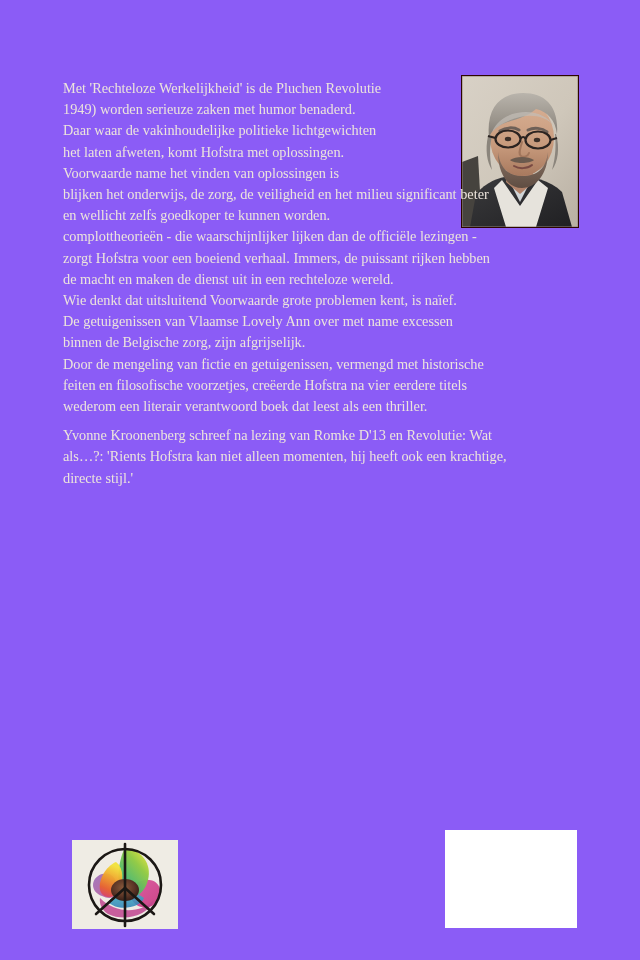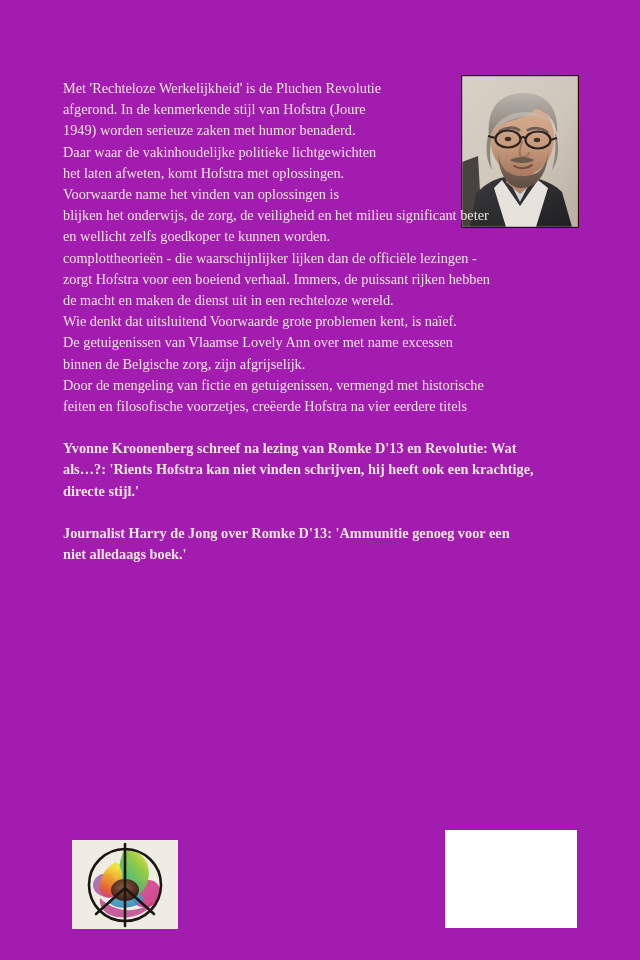--- a/index.html
+++ b/index.html
@@ -43,22 +43,21 @@
     width: 516px;
     color: #ece4dc;
     font-size: 14.3px;
     line-height: 21.2px;
     text-rendering: optimizeLegibility;
   }
   .blurb p {
     margin: 0;
   }
   .blurb p.gap {
-    margin-top: 21px;
-    font-weight: bold;
+    margin-top: 8px;
   }
   .blurb .line {
     display: block;
     white-space: pre;
   }
 
   
   .logo-box {
     position: absolute;
     left: 72px;
@@ -76,21 +75,21 @@
     left: 445px;
     top: 830px;
     width: 132px;
     height: 98px;
     background: #ffffff;
   }
 </style>
 </head>
 <body style="background: rgb(61, 5, 0);">
 
-<div class="page" style="background: #a21caf;">
+<div class="page" style="background: #8b5cf6;">
 
   <div class="author-photo">
     <svg class="photo-svg" viewBox="0 0 116 151" preserveAspectRatio="none">
       <defs>
         <linearGradient id="bgWall" x1="0" y1="0" x2="1" y2="1">
           <stop offset="0%" stop-color="#d8d1c6"></stop>
           <stop offset="55%" stop-color="#cfc7ba"></stop>
           <stop offset="100%" stop-color="#b9b0a3"></stop>
         </linearGradient>
         <linearGradient id="hairG" x1="0" y1="0" x2="0" y2="1">
@@ -155,44 +154,40 @@
 
       <path d="M52,90 C57,93 65,93 70,89" stroke="#7a4a43" stroke-width="2" fill="none" stroke-linecap="round"></path>
 
       <rect x="0" y="0" width="116" height="151" fill="none" stroke="#8d8378" stroke-width="1"></rect>
     </svg>
   </div>
 
   <div class="blurb" style="color: rgb(236, 228, 220);">
     <p>
       <span class="line">Met 'Rechteloze Werkelijkheid' is de Pluchen Revolutie</span>
-      <span class="line">afgerond. In de kenmerkende stijl van Hofstra (Joure</span>
       <span class="line">1949) worden serieuze zaken met humor benaderd.</span>
       <span class="line">Daar waar de vakinhoudelijke politieke lichtgewichten</span>
       <span class="line">het laten afweten, komt Hofstra met oplossingen.</span>
       <span class="line">Voorwaarde name het vinden van oplossingen is</span>
       <span class="line">blijken het onderwijs, de zorg, de veiligheid en het milieu significant beter</span>
       <span class="line">en wellicht zelfs goedkoper te kunnen worden.</span>
       <span class="line">complottheorieën - die waarschijnlijker lijken dan de officiële lezingen -</span>
       <span class="line">zorgt Hofstra voor een boeiend verhaal. Immers, de puissant rijken hebben</span>
       <span class="line">de macht en maken de dienst uit in een rechteloze wereld.</span>
       <span class="line">Wie denkt dat uitsluitend Voorwaarde grote problemen kent, is naïef.</span>
       <span class="line">De getuigenissen van Vlaamse Lovely Ann over met name excessen</span>
       <span class="line">binnen de Belgische zorg, zijn afgrijselijk.</span>
       <span class="line">Door de mengeling van fictie en getuigenissen, vermengd met historische</span>
       <span class="line">feiten en filosofische voorzetjes, creëerde Hofstra na vier eerdere titels</span>
+      <span class="line">wederom een literair verantwoord boek dat leest als een thriller.</span>
     </p>
     <p class="gap">
       <span class="line">Yvonne Kroonenberg schreef na lezing van Romke D'13 en Revolutie: Wat</span>
-      <span class="line">als…?: 'Rients Hofstra kan niet vinden schrijven, hij heeft ook een krachtige,</span>
+      <span class="line">als…?: 'Rients Hofstra kan niet alleen momenten, hij heeft ook een krachtige,</span>
       <span class="line">directe stijl.'</span>
-    </p>
-    <p class="gap">
-      <span class="line">Journalist Harry de Jong over Romke D'13: 'Ammunitie genoeg voor een</span>
-      <span class="line">niet alledaags boek.'</span>
     </p>
   </div>
 
   <div class="logo-box">
     <svg class="logo-svg" viewBox="0 0 106 89" preserveAspectRatio="none">
       <defs>
         <linearGradient id="flameG" x1="0" y1="1" x2="0.3" y2="0">
           <stop offset="0%" stop-color="#d4377f"></stop>
           <stop offset="30%" stop-color="#e8622f"></stop>
           <stop offset="65%" stop-color="#f0a52b"></stop>

